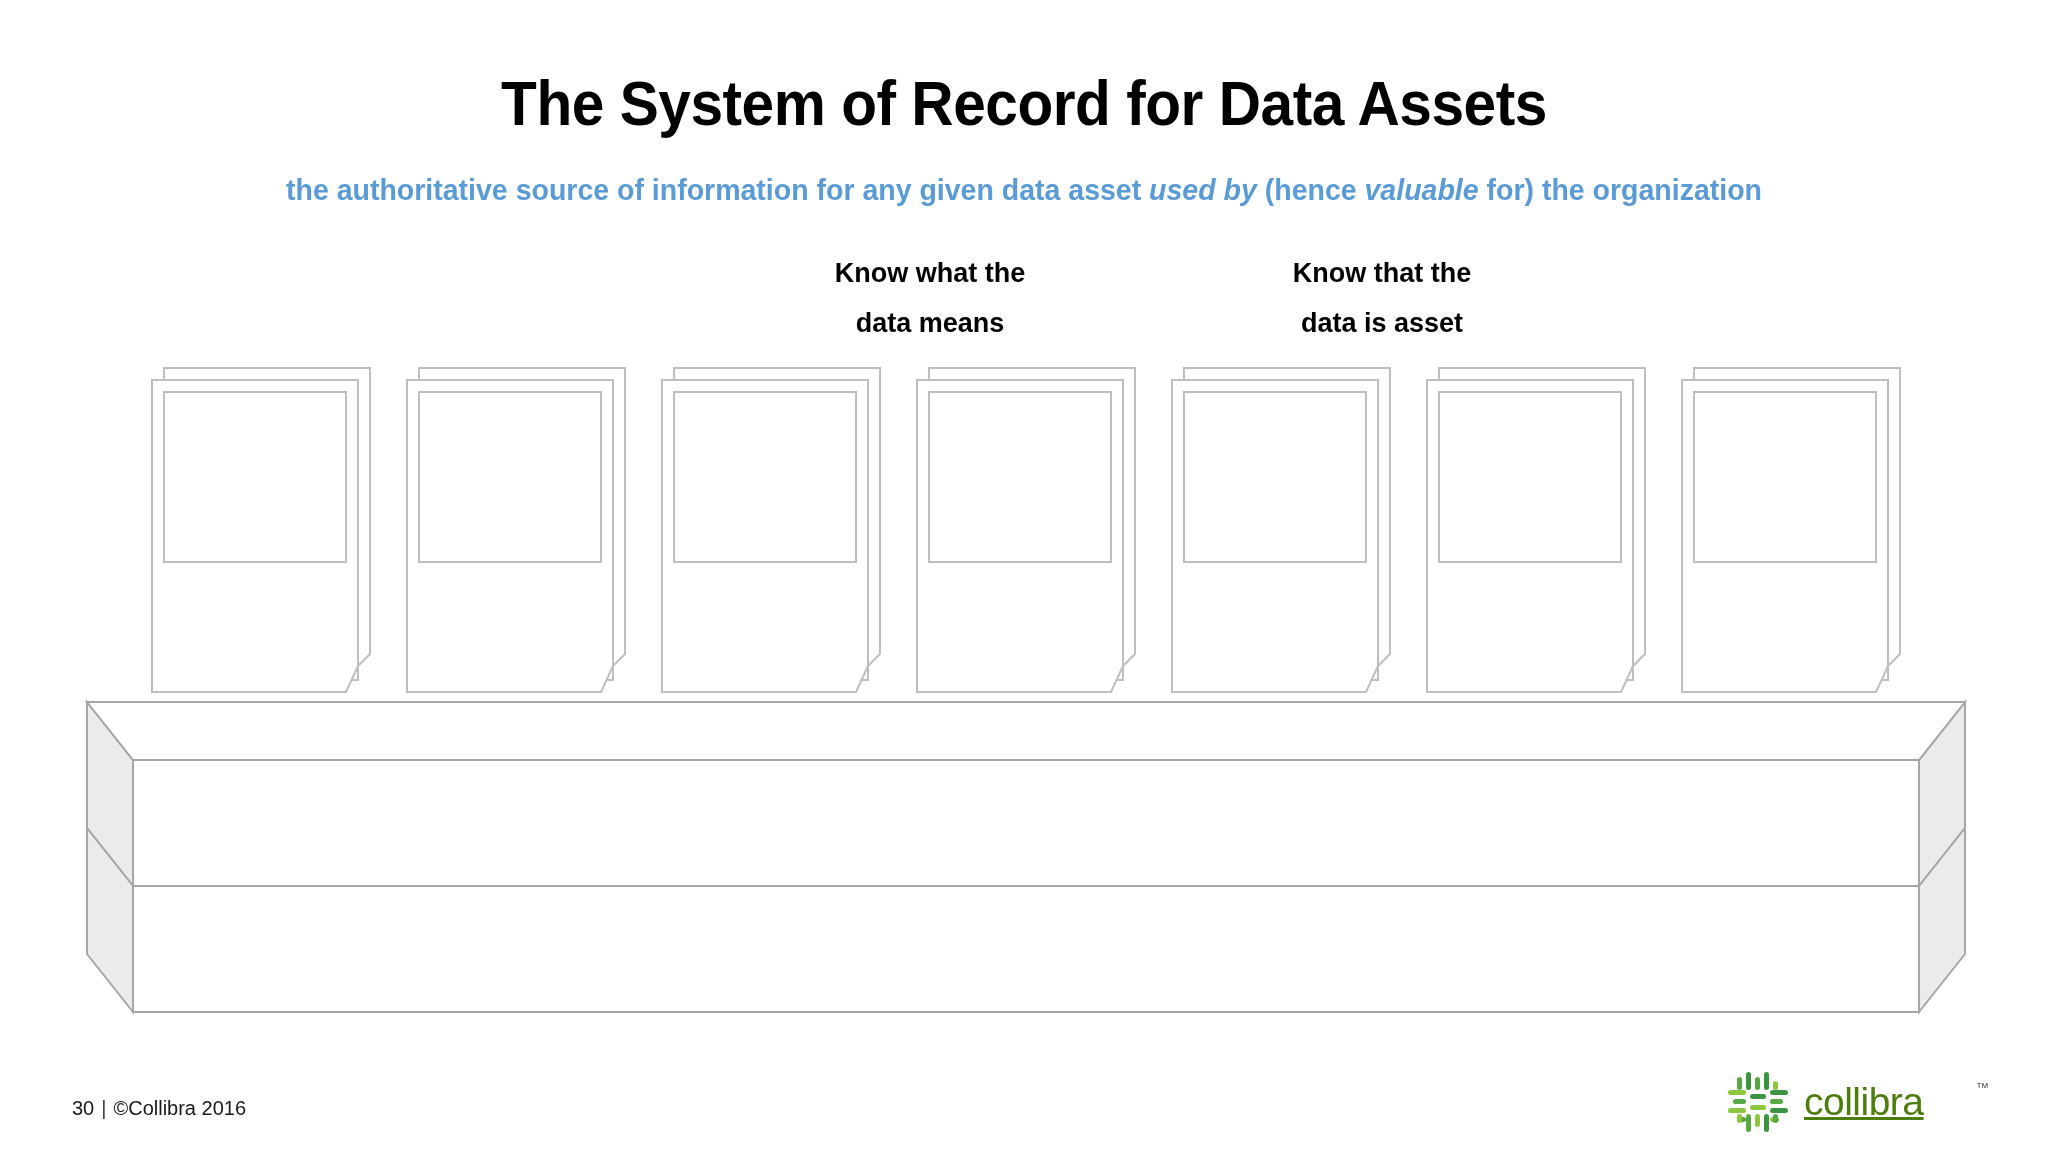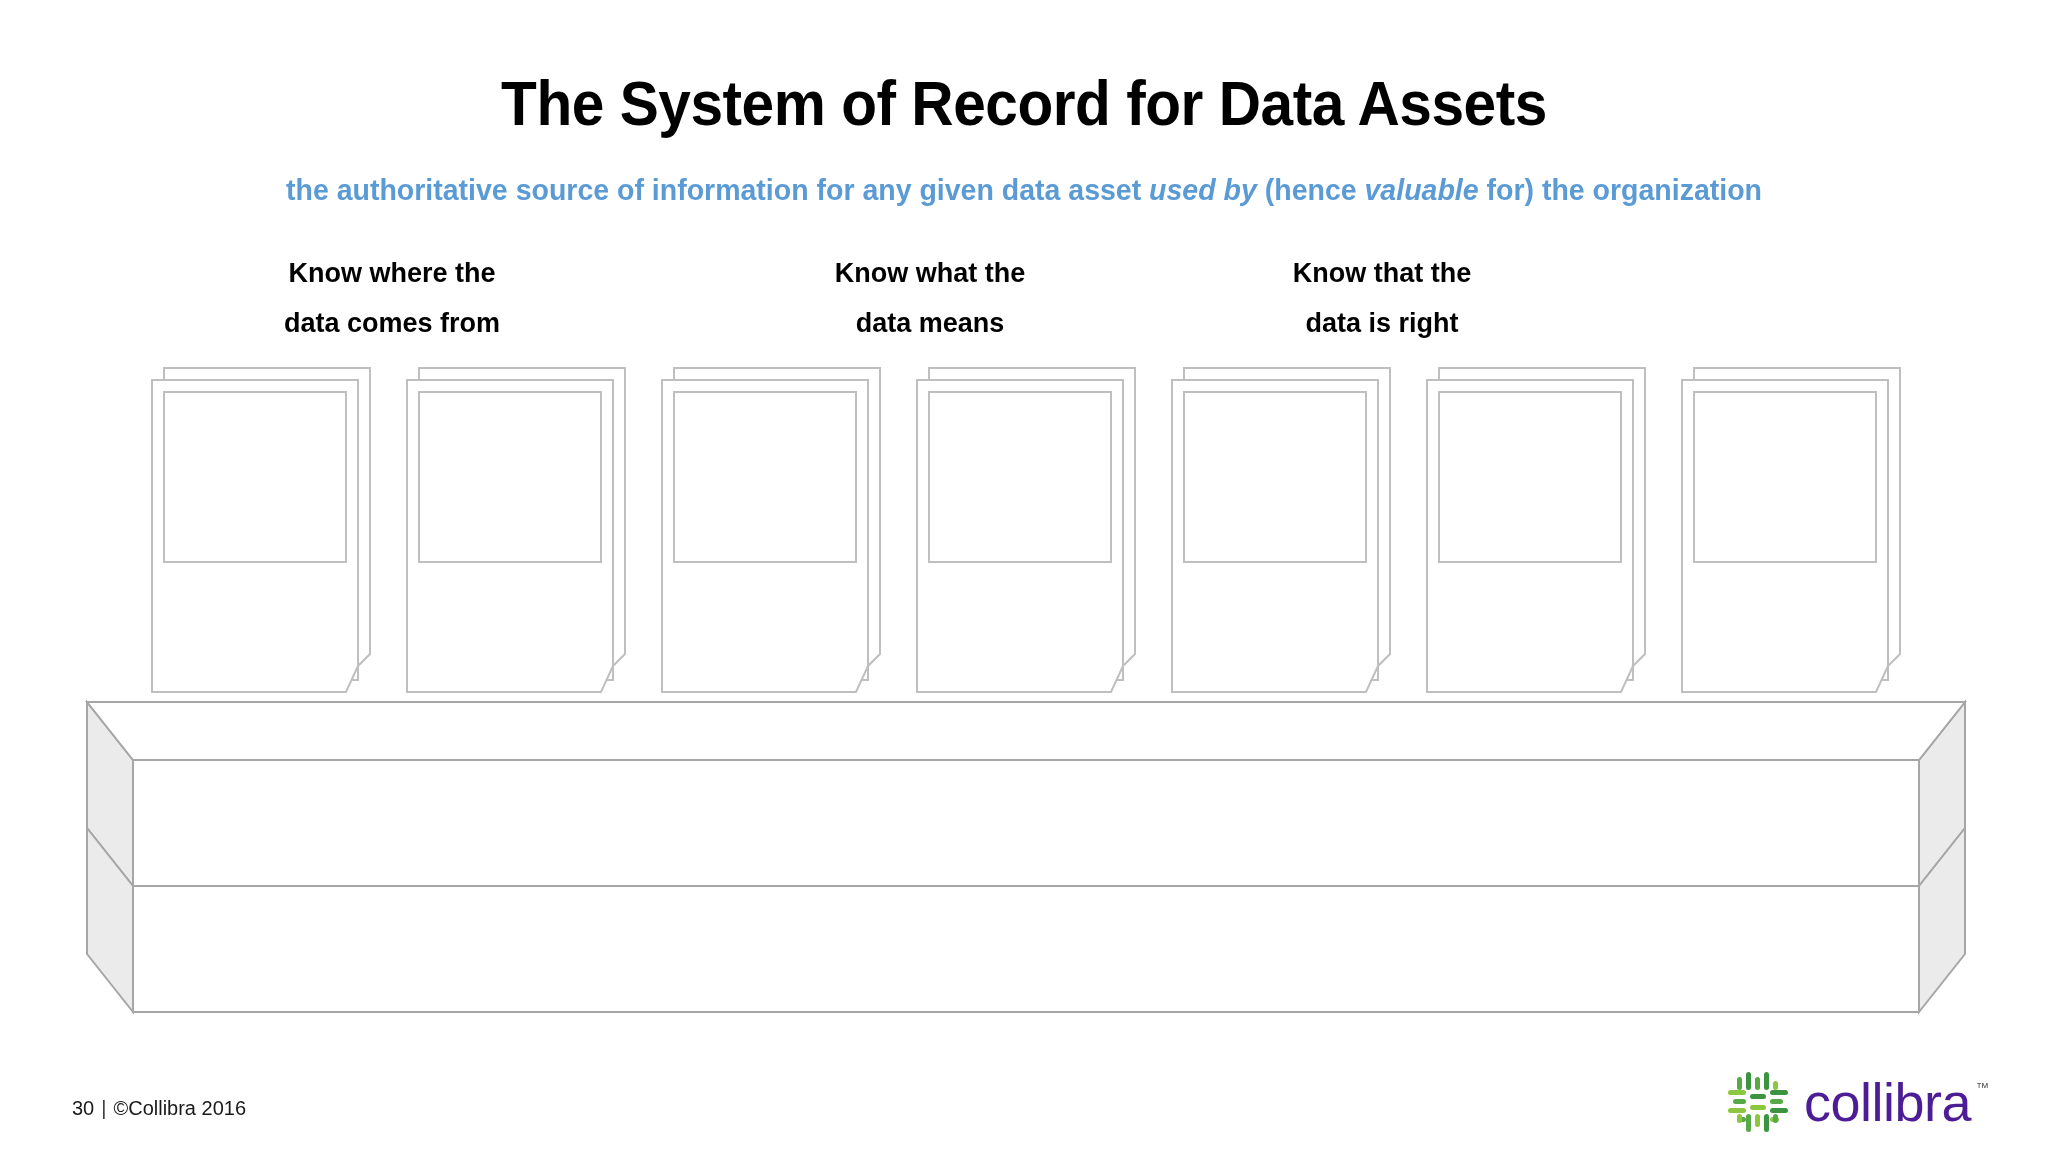--- a/index.html
+++ b/index.html
@@ -116,57 +116,54 @@
   }
   #logo-mark {
     position: absolute;
     left: 0; top: 2px;
     width: 68px; height: 68px;
   }
   #logo-word {
     position: absolute;
     left: 80px;
     top: 10px;
-    font-size: 54px;
+    font-size: 39px;
     line-height: 52px;
     letter-spacing: -0.5px;
-    color: #4c1d95;
+    color: #4d7c0f;
     font-weight: normal;
     white-space: nowrap;
+    text-decoration: underline;
   }
   #logo-tm {
     position: absolute;
     left: 252px;
     top: 14px;
     font-size: 13px;
     color: #58595B;
   }
 </style>
 </head>
 <body>
 
 <div id="slide">
 
   <div class="title">The System of Record for Data Assets</div>
 
   <div class="subtitle">
     <span>the authoritative source of information for any given data asset </span><span class="it">used by</span><span> (hence </span><span class="it">valuable</span><span> for) the organization</span>
   </div>
 
-  <div class="colhead" id="colhead-0">
-    <span class="l1">Know where the</span>
-    <span class="l2">data comes from</span>
-  </div>
   <div class="colhead" id="colhead-1">
     <span class="l1">Know what the</span>
     <span class="l2">data means</span>
   </div>
   <div class="colhead" id="colhead-2">
     <span class="l1">Know that the</span>
-    <span class="l2">data is right</span>
+    <span class="l2">data is asset</span>
   </div>
 
   <div id="cards-layer">
       <div class="card" style="left: 152px;">
         <svg width="250" height="370" viewBox="0 0 250 370">
           <polygon points="12,0 218,0 218,286 206,298 206,312 12,312" fill="#FFFFFF" stroke="#BFBFBF" stroke-width="2"></polygon>
           <polygon points="0,12 206,12 206,298 194,324 0,324" fill="#FFFFFF" stroke="#BFBFBF" stroke-width="2"></polygon>
           <rect x="12" y="24" width="182" height="170" fill="#FFFFFF" stroke="#BFBFBF" stroke-width="2"></rect>
         </svg>
       </div>

